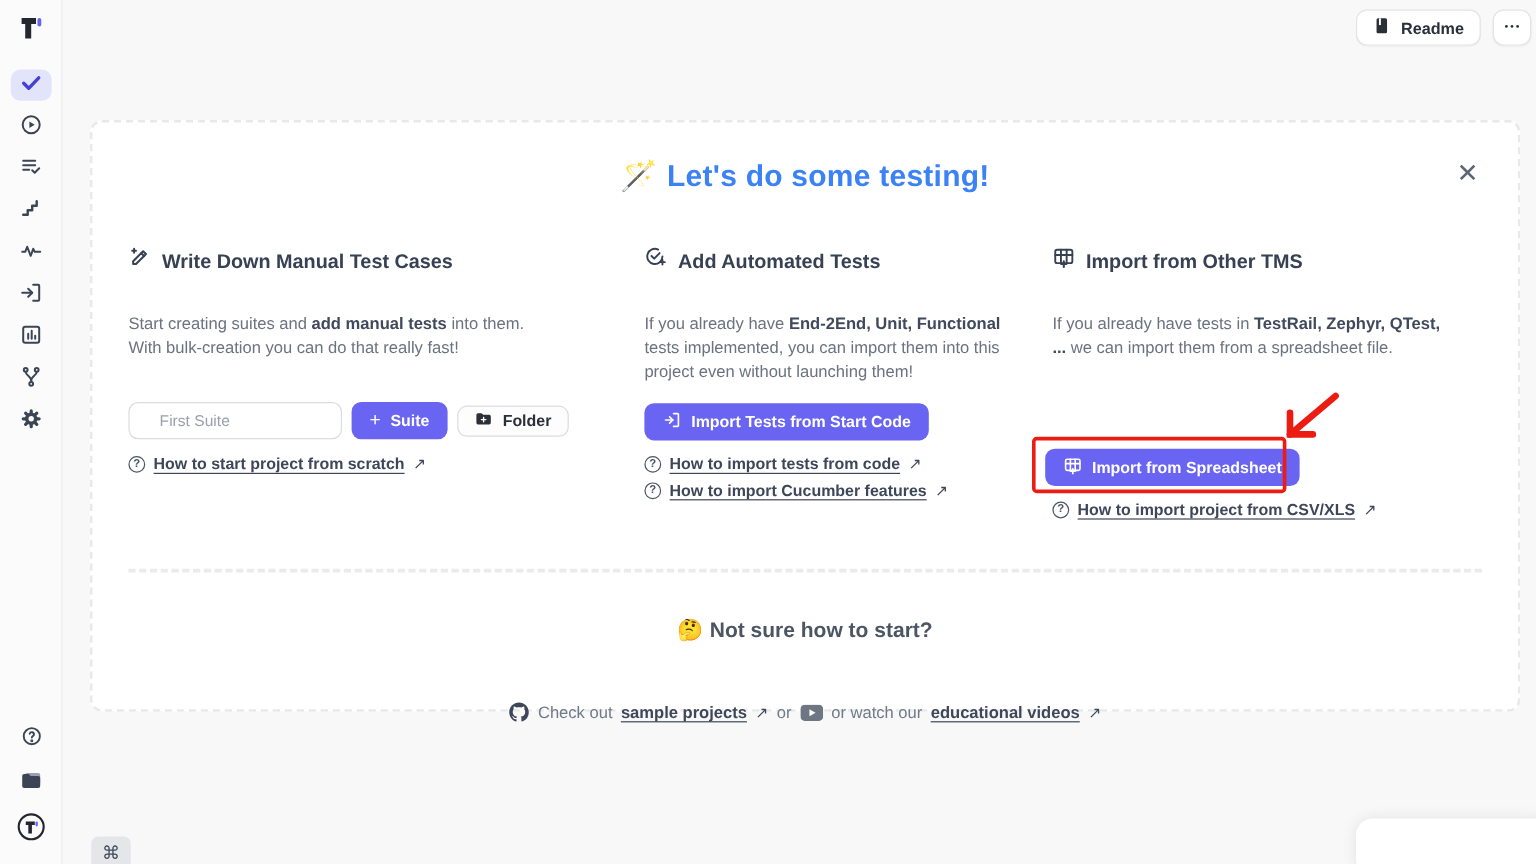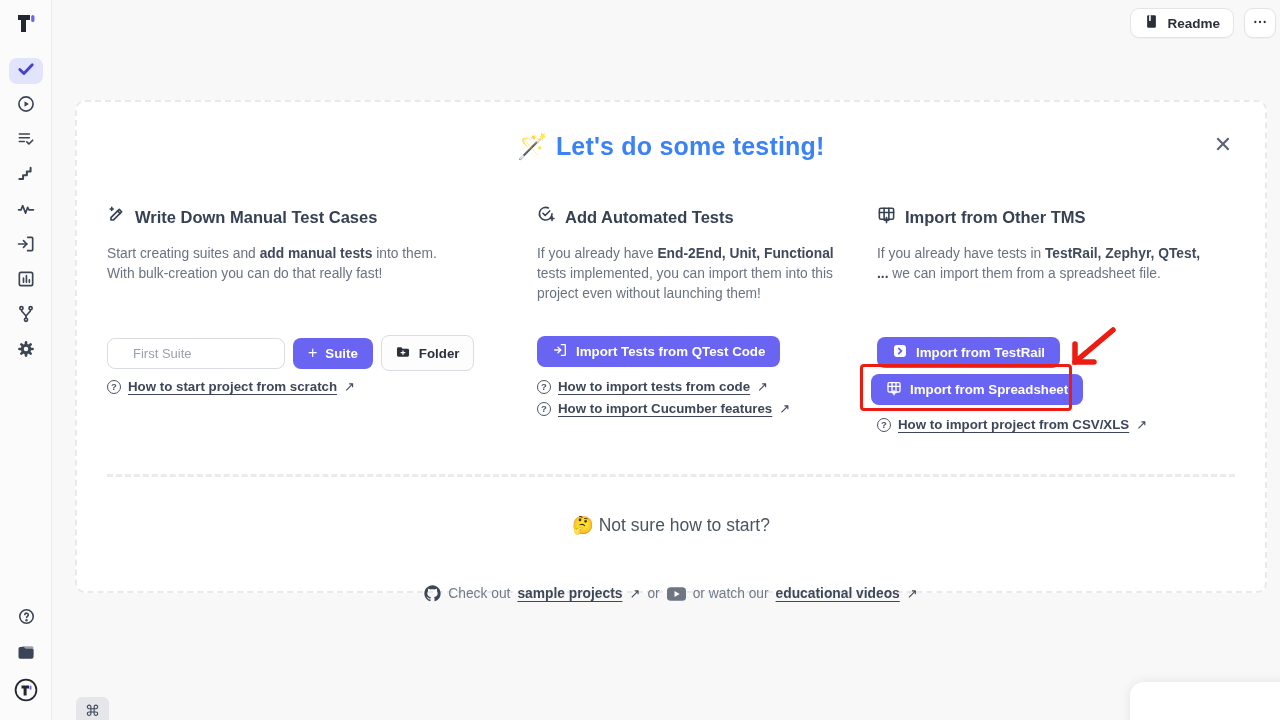--- a/index.html
+++ b/index.html
@@ -55,41 +55,41 @@
   }
   .col { position:absolute; top:103px; }
   .col1 { left:30px;  width:345px; }
   .col2 { left:460px; width:302px; }
   .col3 { left:800px; width:330px; }
   .col-heading {
     display:flex; align-items:center; gap:9px;
     font-size:16.5px; font-weight:700; color:#364153; line-height:22px;
   }
   .col-heading svg { flex:0 0 auto; color:#364153; }
-  .col-body { margin-top:15px; font-size:13.8px; line-height:20px; color:#6b7280; }
+  .col-body { margin-top:30px; font-size:13.8px; line-height:20px; color:#6b7280; }
   .col-body b { color:#404a5c; }
   .controls { position:absolute; left:0; display:flex; align-items:center; gap:8px; }
   .c1 { top:130px; }
   .c2 { top:131px; }
   .suite-input {
     width:178px; height:31px; border:1px solid #d9dce1; border-radius:8px;
     padding:0 25px; font-size:13px; color:#394456; background:#fff; outline:none;
     font-family:"Liberation Sans", sans-serif;
   }
   .suite-input::placeholder { color:#9aa1ad; }
   .btn-purple {
     display:inline-flex; align-items:center; gap:8px;
     background:#6964f2; color:#fff; border:none; border-radius:8px;
     height:31px; padding:0 15px; font-size:13.3px; font-weight:700; cursor:pointer;
     font-family:"Liberation Sans", sans-serif; white-space:nowrap;
   }
   .btn-outline {
     display:inline-flex; align-items:center; gap:8px;
     background:#fdfdfd; border:1px solid #d9dce1; border-radius:8px;
-    height:36px; padding:0 13px; font-size:13.3px; font-weight:700; color:#2a2f3a;
+    height:26px; padding:0 13px; font-size:13.3px; font-weight:700; color:#2a2f3a;
     cursor:pointer; font-family:"Liberation Sans", sans-serif; white-space:nowrap;
   }
   .plus-glyph { font-size:16px; font-weight:400; line-height:1; }
   .link-row { position:absolute; left:0; display:flex; align-items:center; gap:7px; white-space:nowrap; }
   .qmark {
     flex:0 0 auto; width:14px; height:14px; border:1.4px solid #4a5563; border-radius:50%;
     display:flex; align-items:center; justify-content:center;
     font-size:9.5px; font-weight:700; color:#4a5563; line-height:1;
   }
   .link-text {
@@ -108,21 +108,21 @@
   .l-c1a { top:174px; }
   .l-c2a { top:174px; }
   .l-c2b { top:196px; }
   .l-c3a { top:212px; }
   .divider {
     position:absolute; top:372px; left:30px; right:30px; height:0;
     border-top:3px dashed #ebebee;
   }
   .footer-heading {
     position:absolute; top:413px; left:0; width:100%;
-    text-align:center; font-size:17.5px; font-weight:400; color:#4b5563;
+    text-align:center; font-size:17.5px; font-weight:700; color:#4b5563;
   }
   .footer-line {
     position:absolute; top:446px; left:0; width:100%;
     display:flex; align-items:center; justify-content:center; gap:7px;
     font-size:13.8px; color:#707a88;margin-top:37px;
   }
   .footer-line .link-text { font-size:13.8px; }
   .yt-icon { display:inline-flex; color:#6e7683; }
   .gh-icon { display:inline-flex; color:#3e4759; }
   
@@ -306,21 +306,21 @@
     <div class="col-body">
       <span>If you already have </span><b>End-2End, Unit, Functional</b><span> tests implemented, you can import them into this project even without launching them!</span>
     </div>
     <div class="controls c2">
       <button class="btn-purple">
         <span><svg width="16" height="16" viewBox="0 0 24 24" fill="none" stroke="#fff" stroke-width="2.1" stroke-linecap="round" stroke-linejoin="round">
               <path d="M14 4h5a1 1 0 0 1 1 1v14a1 1 0 0 1-1 1h-5"></path>
               <path d="M9 8l4 4-4 4"></path>
               <path d="M13 12H4"></path>
             </svg></span>
-        <span>Import Tests from QTest Code</span>
+        <span>Import Tests from Start Code</span>
       </button>
     </div>
     <div class="link-row l-c2a">
       <span class="qmark">?</span>
       <span class="link-text">How to import tests from code</span>
       <span class="ext-arrow">↗</span>
     </div>
     <div class="link-row l-c2b">
       <span class="qmark">?</span>
       <span class="link-text">How to import Cucumber features</span>
@@ -333,27 +333,20 @@
       <span><svg width="19" height="19" viewBox="0 0 24 24" fill="none" stroke="currentColor" stroke-width="2" stroke-linecap="round" stroke-linejoin="round">
             <rect x="3" y="4" width="18" height="14" rx="2"></rect>
             <path d="M3 9.5h18M9 4v14M15 4v14"></path>
             <path d="M12 16v6M9.2 19h5.6" stroke-width="2.2"></path>
           </svg></span>
       <span>Import from Other TMS</span>
     </div>
     <div class="col-body">
       <span>If you already have tests in </span><b>TestRail, Zephyr, QTest, ...</b><span> we can import them from a spreadsheet file.</span>
     </div>
-    <button class="btn-purple tms-btn1">
-      <span><svg width="16" height="16" viewBox="0 0 24 24">
-            <rect x="3" y="3" width="18" height="18" rx="4.5" fill="#fff"></rect>
-            <path d="M10 8l4.2 4-4.2 4" stroke="#6964f2" stroke-width="2.6" fill="none" stroke-linecap="round" stroke-linejoin="round"></path>
-          </svg></span>
-      <span>Import from TestRail</span>
-    </button>
     <button class="btn-purple tms-btn2">
       <span><svg width="16" height="16" viewBox="0 0 24 24" fill="none" stroke="#fff" stroke-width="2" stroke-linecap="round" stroke-linejoin="round">
             <rect x="3" y="4" width="18" height="14" rx="2"></rect>
             <path d="M3 9.5h18M9 4v14M15 4v14"></path>
             <path d="M12 16v6M9.2 19h5.6" stroke-width="2.2"></path>
           </svg></span>
       <span>Import from Spreadsheet</span>
     </button>
     <div class="annotation-box"></div>
     <div class="annotation-arrow">

